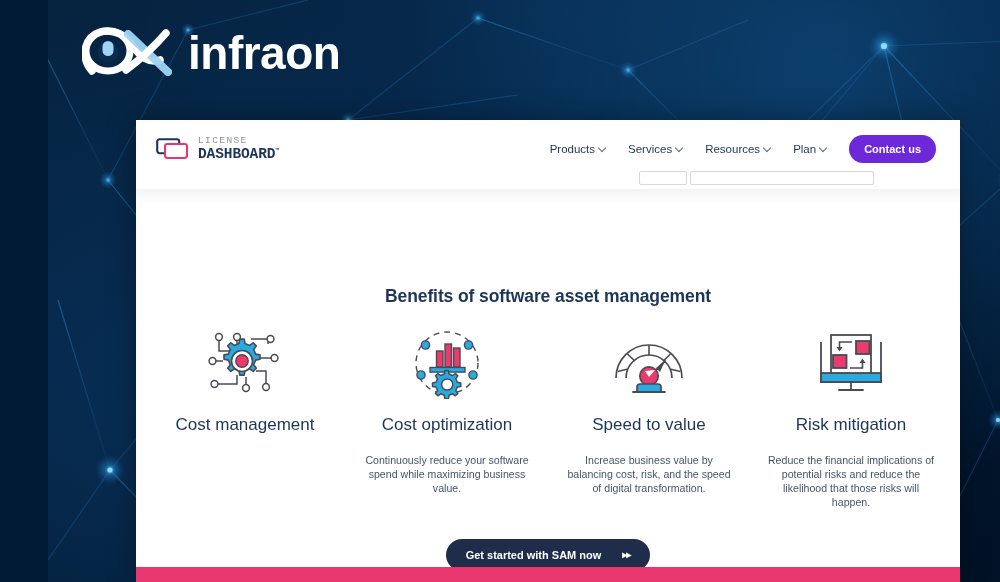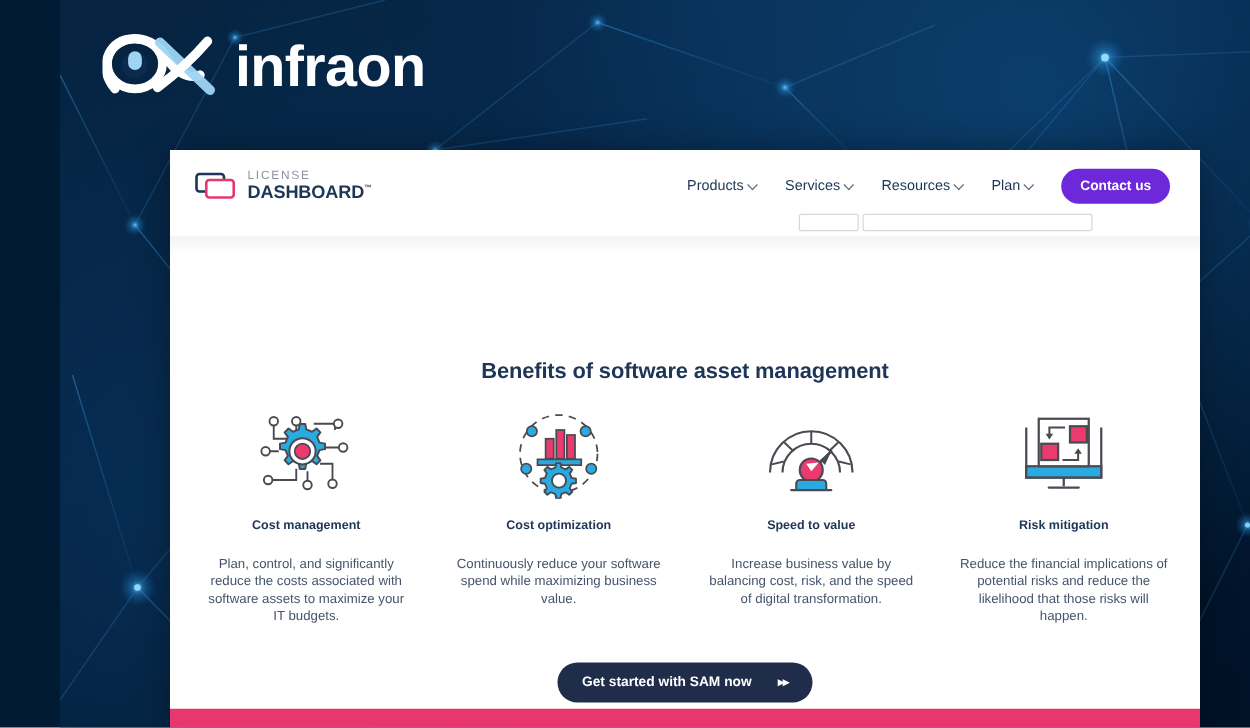--- a/index.html
+++ b/index.html
@@ -71,20 +71,21 @@
     background: #ffffff;
     display: flex;
     align-items: center;
     padding: 0 24px 0 20px;
     box-sizing: border-box;
   }
   .ld-logo {
     display: flex;
     align-items: center;
     gap: 8px;
+    font-family: Liberation Mono, monospace;
   }
   .ld-text { line-height: 1; }
   .ld-license {
     font-size: 9.5px;
     letter-spacing: 1.4px;
     color: #8d93a3;
     font-weight: normal;
     display: block;
   }
   .ld-dash {
@@ -199,22 +200,22 @@
   }
   .card-icon {
     height: 76px;
     display: flex;
     align-items: center;
     justify-content: center;
   }
   .card-title {
     margin-top: 14px;
     color: #1d3557;
-    font-size: 10px;
-    font-weight: bold;
+    font-size: 17px;
+    font-weight: normal;
     text-align: right;
   }
   .card-body {
     margin-top: 19px;
     color: #45546b;
     font-size: 10.6px;
     line-height: 1.31;
     text-align: center;
     max-width: 168px;
   }
@@ -401,21 +402,20 @@
                 <circle cx="60" cy="60" r="3.4"></circle>
                 <circle cx="40" cy="61" r="3.4"></circle>
                 <circle cx="8.5" cy="57" r="3.4"></circle>
               </g>
               <path d="M39 16.5 l4.6 1.9 3.6 -2.6 3.1 3.1 -2.6 3.6 1.9 4.6 4.4 0.8 v4.4 l-4.4 0.8 -1.9 4.6 2.6 3.6 -3.1 3.1 -3.6 -2.6 -4.6 1.9 -0.8 4.4 h-4.4 l-0.8 -4.4 -4.6 -1.9 -3.6 2.6 -3.1 -3.1 2.6 -3.6 -1.9 -4.6 -4.4 -0.8 v-4.4 l4.4 -0.8 1.9 -4.6 -2.6 -3.6 3.1 -3.1 3.6 2.6 4.6 -1.9 0.8 -4.4 h4.4 z" fill="#29abe2" stroke="#4a4a52" stroke-width="1.6" stroke-linejoin="round"></path>
               <circle cx="36" cy="34" r="10.5" fill="#ffffff" stroke="#4a4a52" stroke-width="1.6"></circle>
               <circle cx="36" cy="34" r="6.2" fill="#ea3a6e" stroke="#4a4a52" stroke-width="1.4"></circle>
             </svg>
           </div>
           <div class="card-title">Cost management</div>
-          <div class="card-body">Plan, control, and significantly reduce the costs associated with software assets to maximize your IT budgets.</div>
         </div>
 
         <div class="card">
           <div class="card-icon">
             <svg width="72" height="72" viewBox="0 0 72 72">
               <circle cx="36" cy="36" r="31" fill="none" stroke="#4a4a52" stroke-width="1.4" stroke-dasharray="6 5"></circle>
               <rect x="25.5" y="24" width="6.5" height="16" fill="#ea3a6e" stroke="#4a4a52" stroke-width="1.4"></rect>
               <rect x="34" y="17" width="6.5" height="23" fill="#ea3a6e" stroke="#4a4a52" stroke-width="1.4"></rect>
               <rect x="42.5" y="21" width="6.5" height="19" fill="#ea3a6e" stroke="#4a4a52" stroke-width="1.4"></rect>
               <rect x="19" y="40.5" width="35" height="4.6" fill="#29abe2" stroke="#4a4a52" stroke-width="1.4"></rect>

